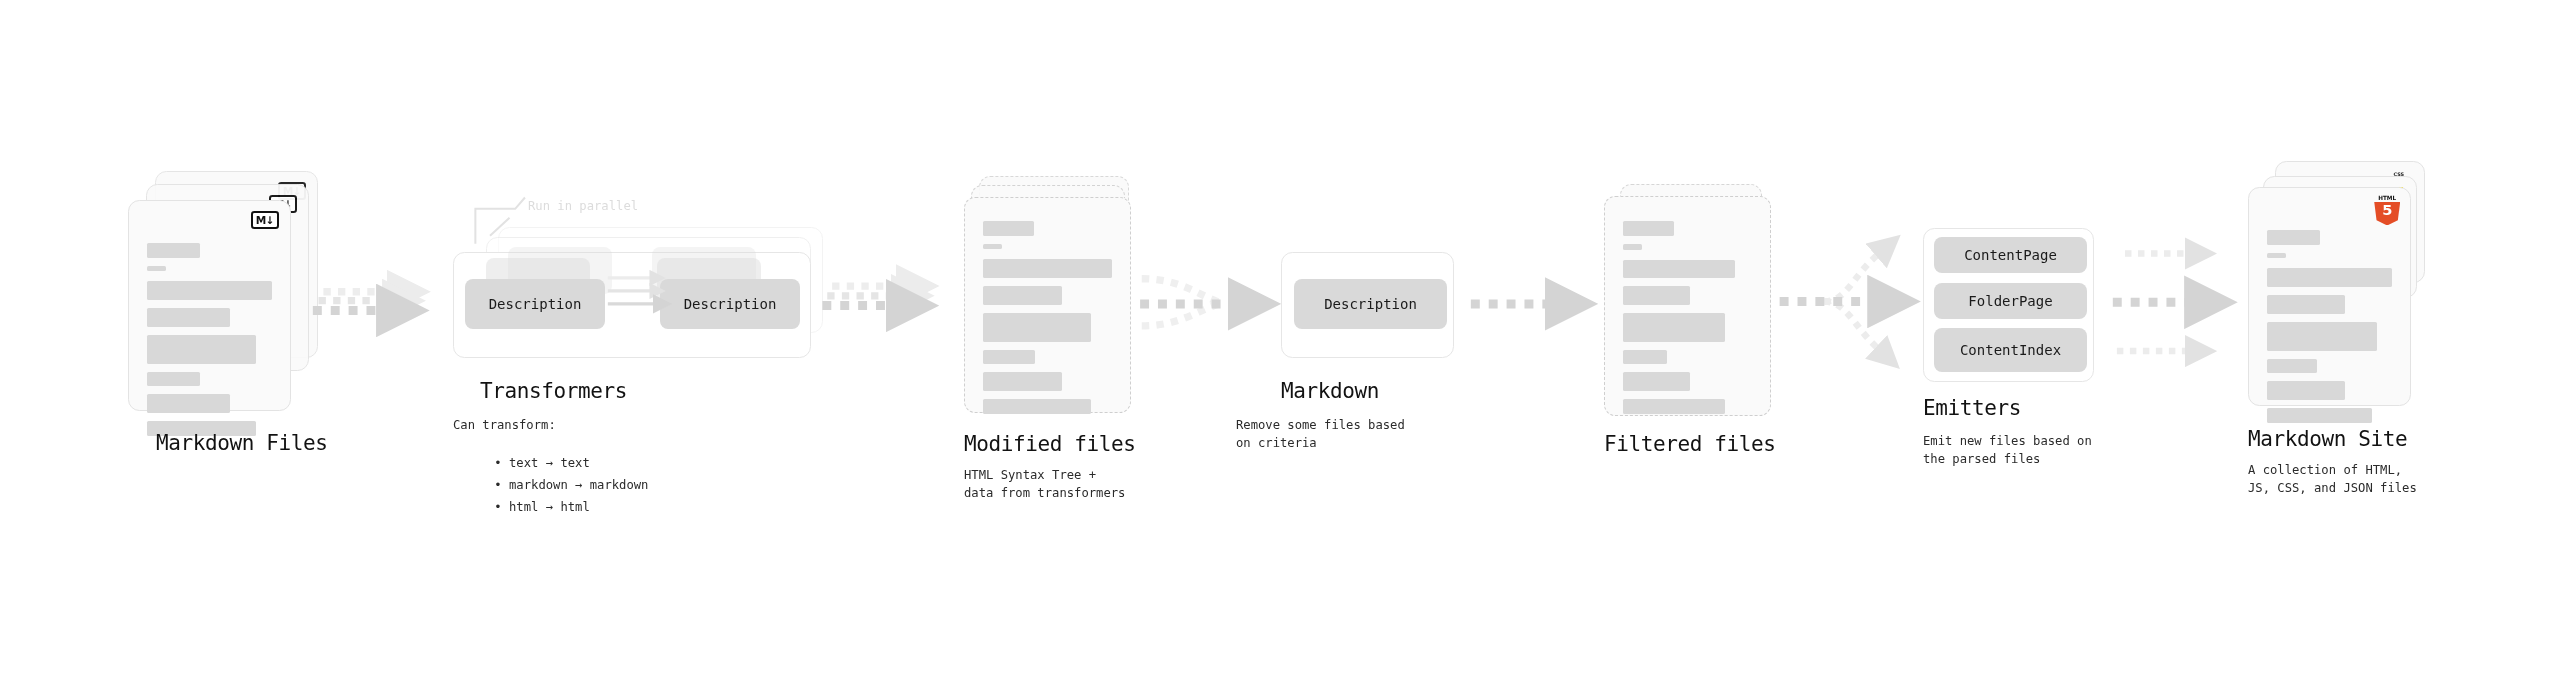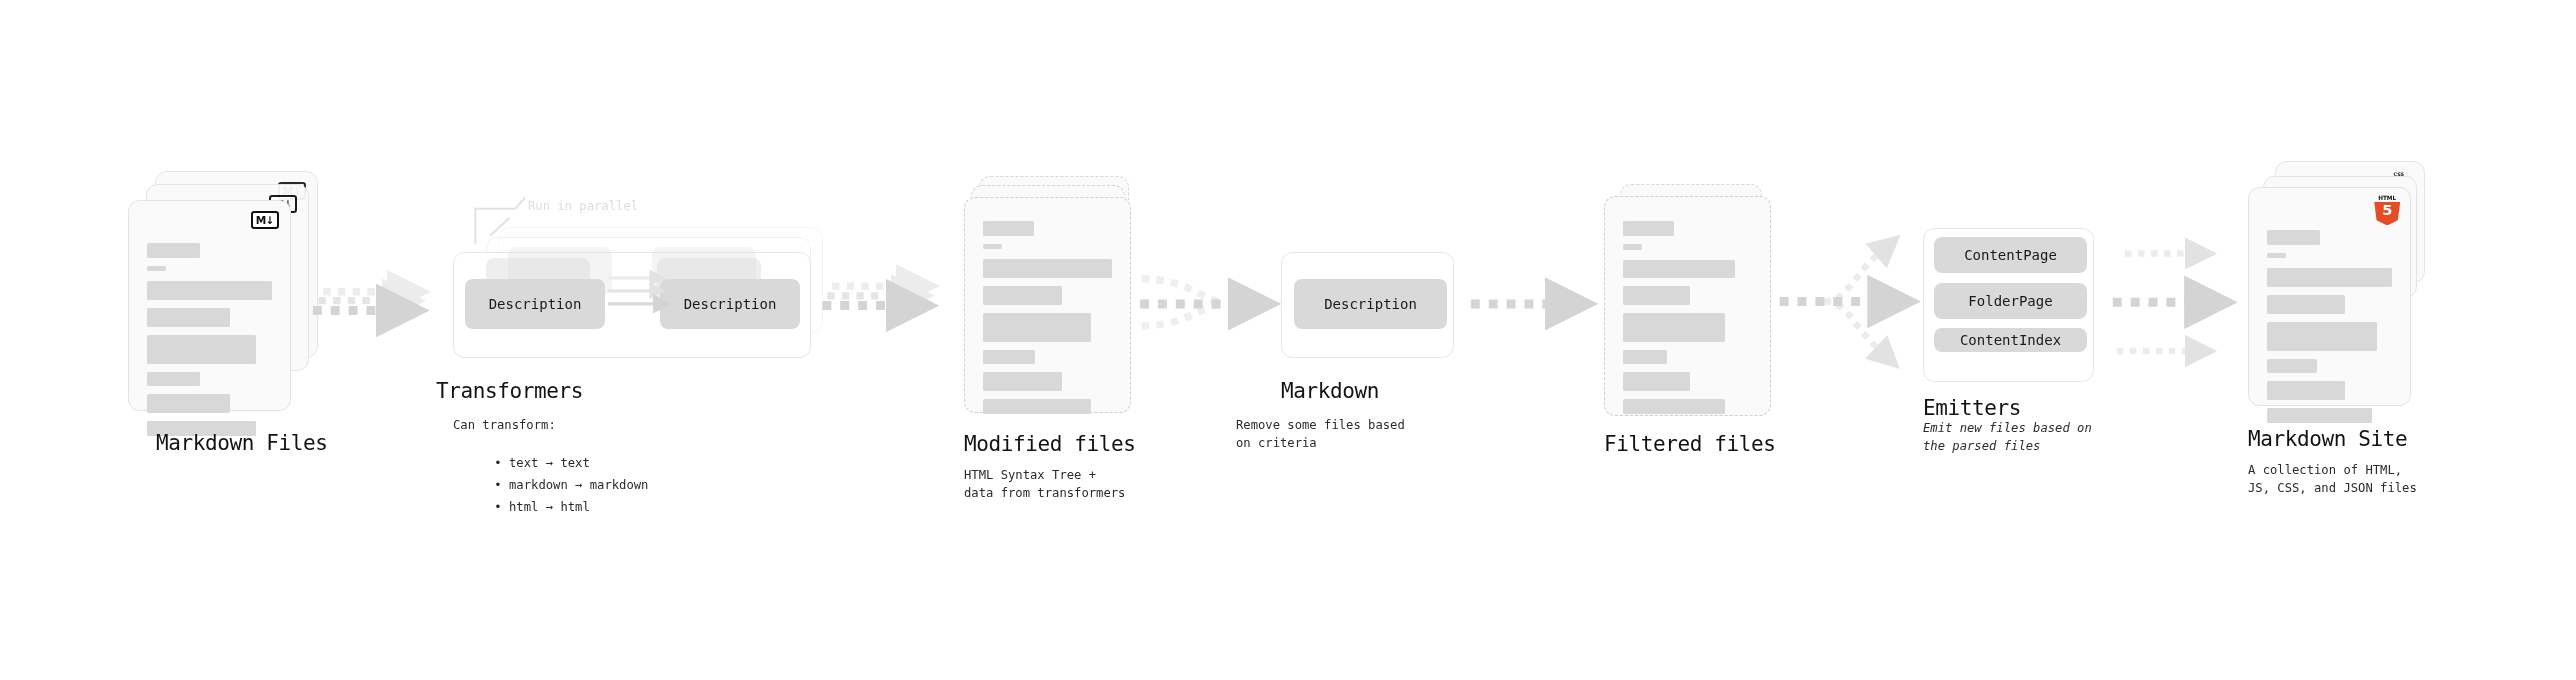--- a/index.html
+++ b/index.html
@@ -129,21 +129,21 @@
   <div class="panel" style="left:453px;top:252px;width:358px;height:106px;"></div>
 
   <div class="chip" style="left:508px;top:247px;width:104px;height:47px;opacity:.28;"></div>
   <div class="chip" style="left:486px;top:258px;width:104px;height:47px;opacity:.45;"></div>
   <div class="chip" style="left:465px;top:279px;width:140px;height:50px;">Description</div>
 
   <div class="chip" style="left:652px;top:247px;width:104px;height:47px;opacity:.28;"></div>
   <div class="chip" style="left:657px;top:258px;width:104px;height:47px;opacity:.45;"></div>
   <div class="chip" style="left:660px;top:279px;width:140px;height:50px;">Description</div>
 
-  <div class="title" style="left:436px;top:379px;">Transformers</div>
+  <div class="title" style="left:480px;top:379px;">Transformers</div>
 
   <div class="sub" style="left:453px;top:417px;">Can transform:</div>
   <div class="sub" style="left:465px;top:437px;">
     • <span>text → text</span>
   </div>
   <div class="sub" style="left:465px;top:459px;">
     • <span>markdown → markdown</span>
   </div>
   <div class="sub" style="left:465px;top:481px;">
     • <span>html → html</span>
@@ -194,24 +194,24 @@
       <div class="ln" style="width:79%;height:15.4px;"></div>
     </div>
   </div>
   <div class="title" style="left:1604px;top:432px;">Filtered files</div>
 </div>
 
 <div class="stage">
   <div class="panel" style="left:1923px;top:228px;width:171px;height:154px;"></div>
   <div class="chip" style="left:1934px;top:237px;width:153px;height:36px;">ContentPage</div>
   <div class="chip" style="left:1934px;top:283px;width:153px;height:36px;">FolderPage</div>
-  <div class="chip" style="left:1934px;top:328px;width:153px;height:24px;">ContentIndex</div>
+  <div class="chip" style="left:1934px;top:328px;width:153px;height:44px;">ContentIndex</div>
 
   <div class="title" style="left:1923px;top:396px;">Emitters</div>
-  <div class="sub" style="left:1923px;top:420px;font-style:italic;">Emit new files based on
+  <div class="sub" style="left:1923px;top:433px;">Emit new files based on
 the parsed files</div>
 </div>
 
 <div class="stage">
 
   <div class="doc" style="left:2275px;top:161px;width:150px;height:122px;">
     <div class="badge" style="right:13px;top:9.8px;">
       <div class="css3">
         <div class="tag">CSS</div>
         <div class="bar"></div>

